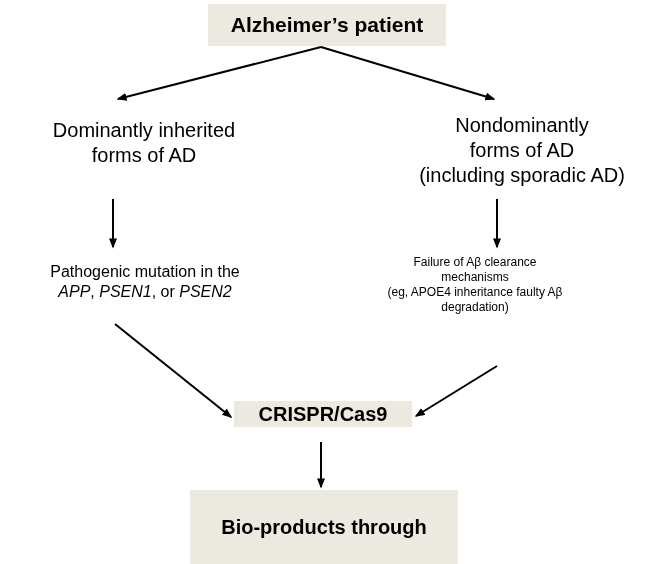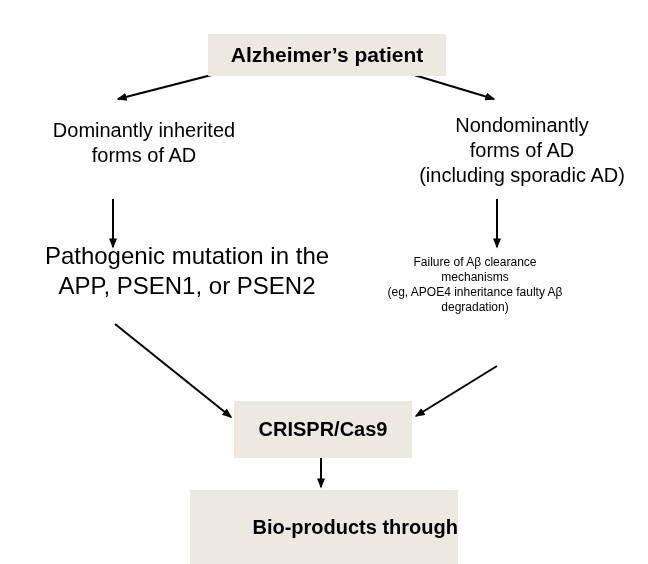--- a/index.html
+++ b/index.html
@@ -44,64 +44,62 @@
     line-height: 1.24;
     white-space: pre-line;
     box-sizing: border-box;
   }
   #box-top {
     left: 208px;
     top: 4px;
     width: 238px;
     height: 42px;
     font-size: 21px;
-    margin-top: 30px;
   }
   #box-crispr {
     left: 234px;
     top: 401px;
     width: 178px;
-    height: 57px;
+    height: 26px;
     font-size: 20px;
   }
   #box-bioproducts {
     left: 190px;
     top: 490px;
     width: 268px;
     height: 74px;
     font-size: 20px;
     flex-direction: column;
-    align-items: flex-end;
   }
   #text-dominant {
     left: 8px;
     top: 118px;
     width: 272px;
     font-size: 20px;
   }
   #text-nondominant {
     left: 388px;
     top: 113px;
     width: 268px;
     font-size: 20px;
   }
   #text-pathogenic {
     left: 0px;
-    top: 241px;
+    top: 262px;
     width: 290px;
-    font-size: 24px;
-    margin-left: 42px;
+    font-size: 16px;
   }
   #text-failure {
     left: 310px;
     top: 255px;
     width: 330px;
     font-size: 12px;
   }
   .gene {
+    font-style: italic;
   }
 </style>
 </head>
 <body>
 
 <div id="diagram">
 
   <svg id="arrow-layer" viewBox="0 0 648 564" width="648" height="564" xmlns="http://www.w3.org/2000/svg">
     <defs>
       <marker id="ah" markerWidth="11" markerHeight="11" refX="8.6" refY="4" orient="auto" markerUnits="userSpaceOnUse">

